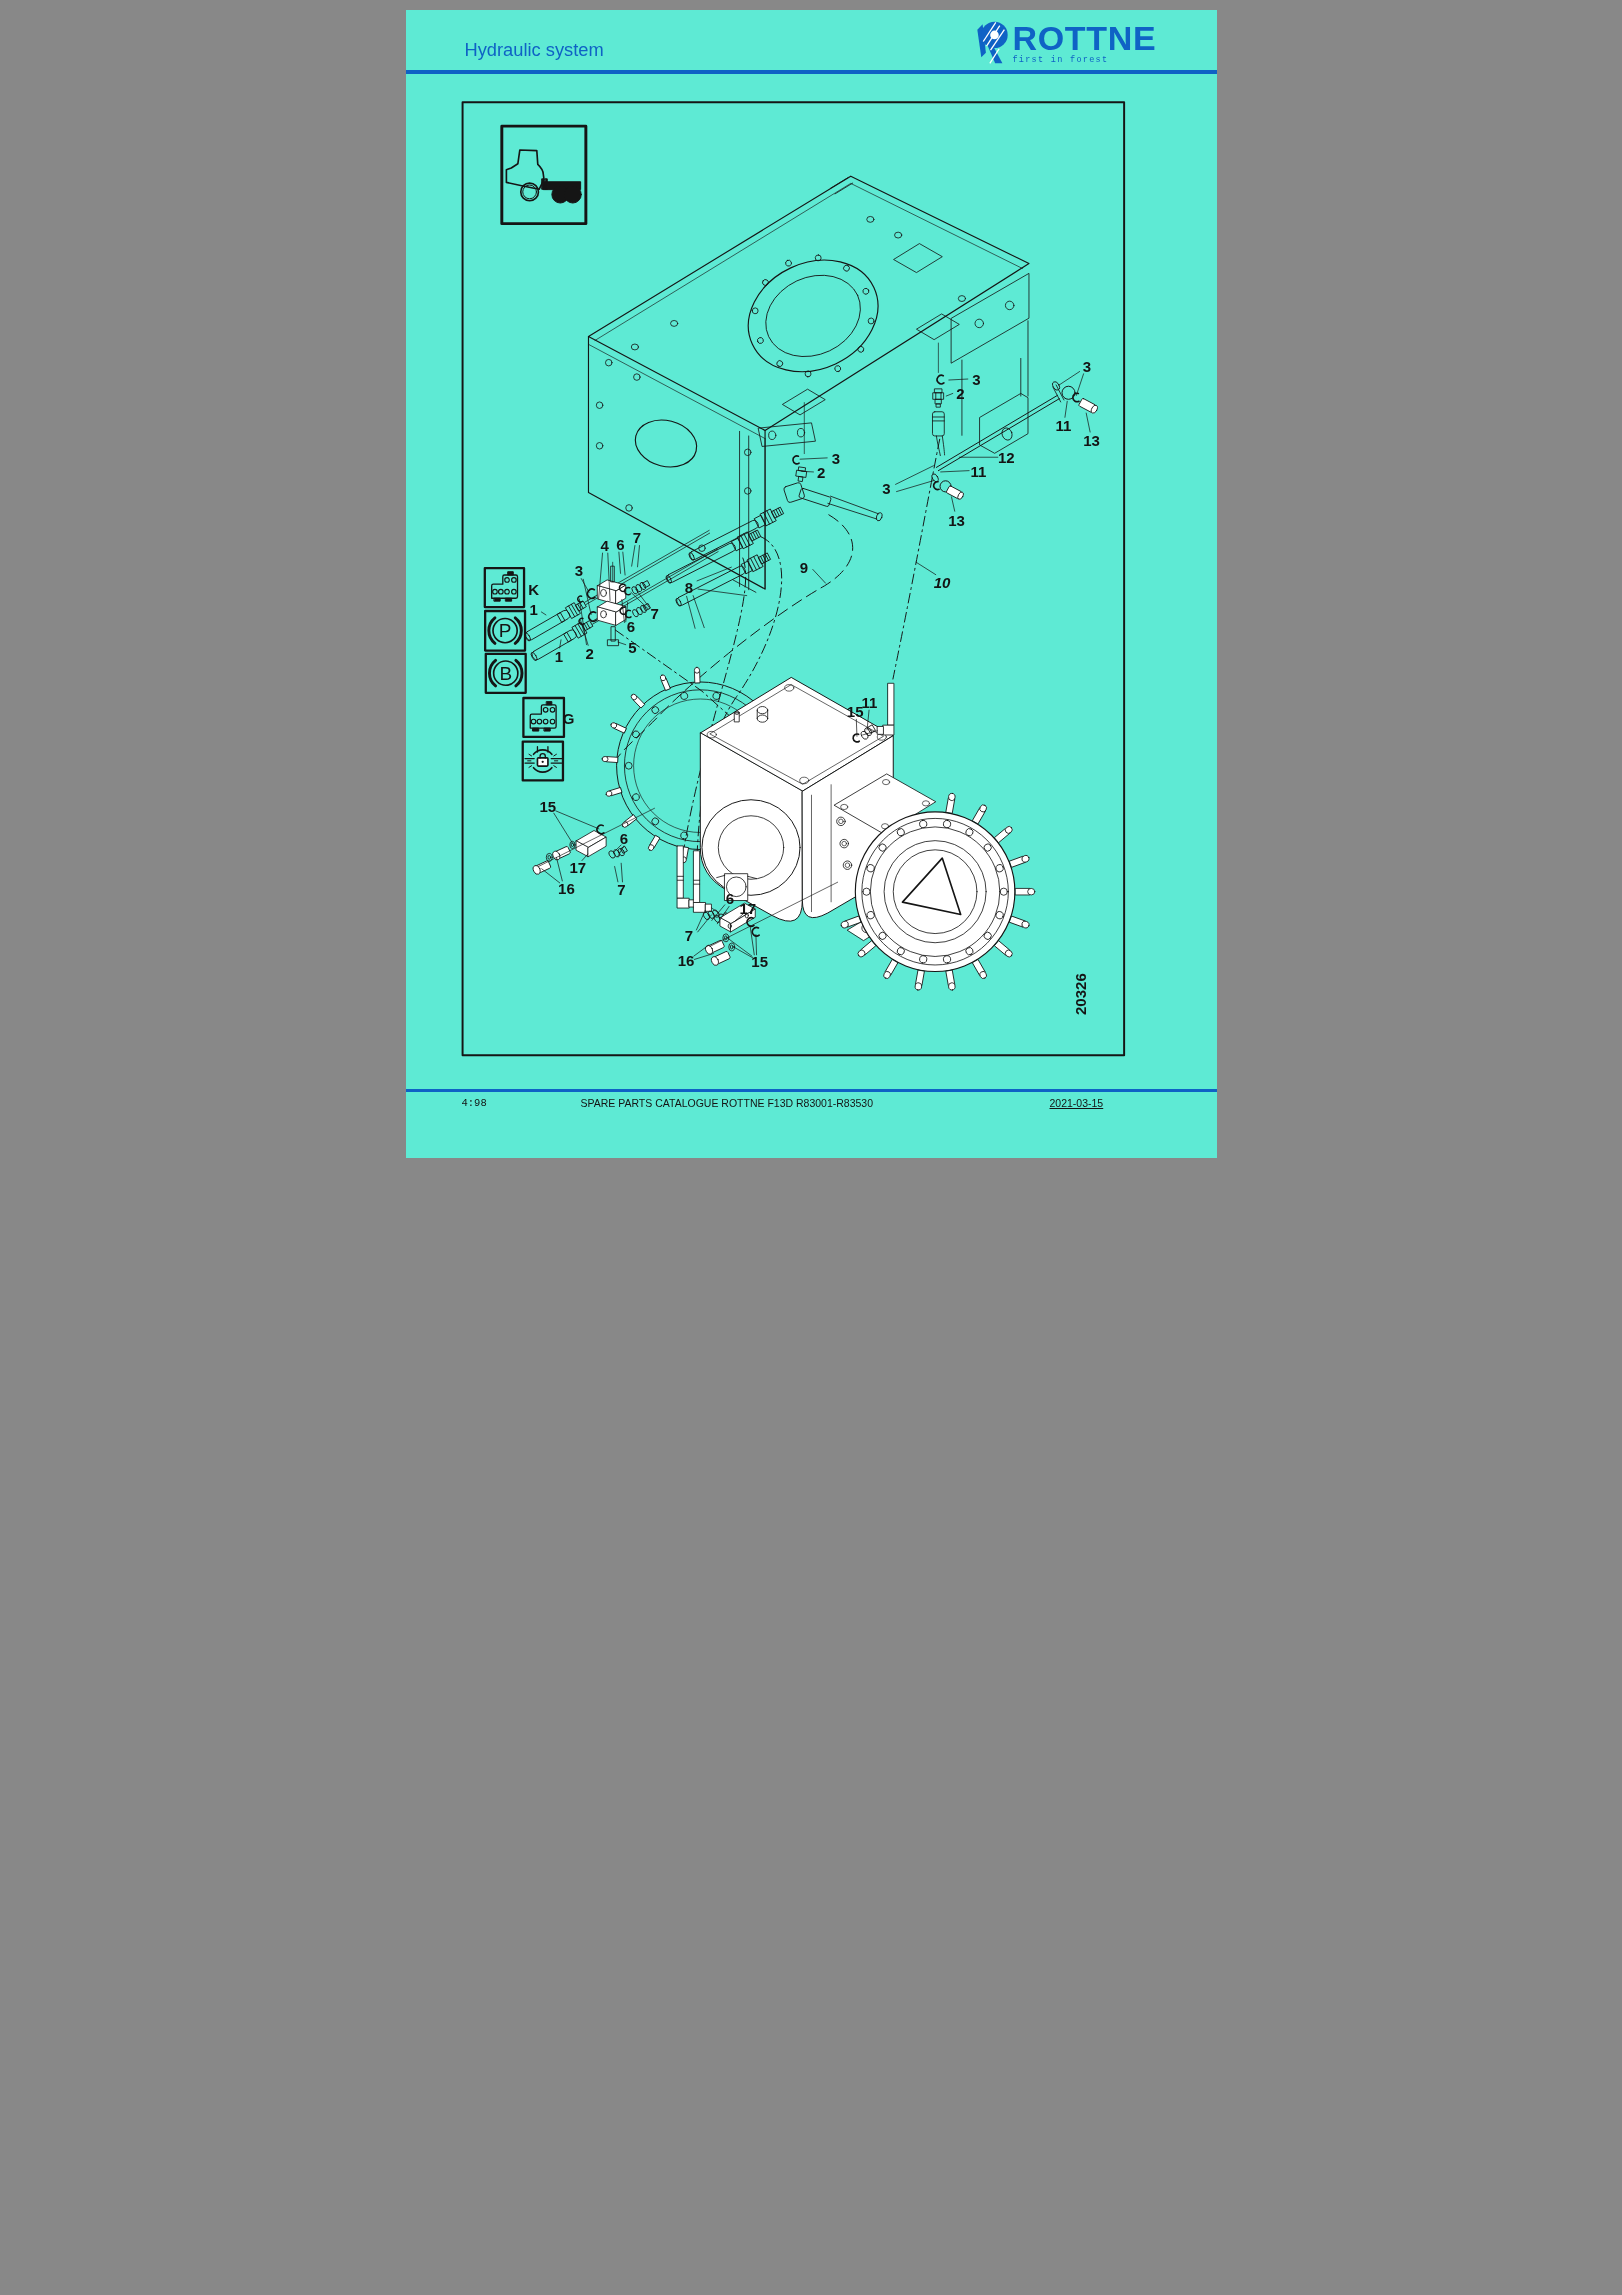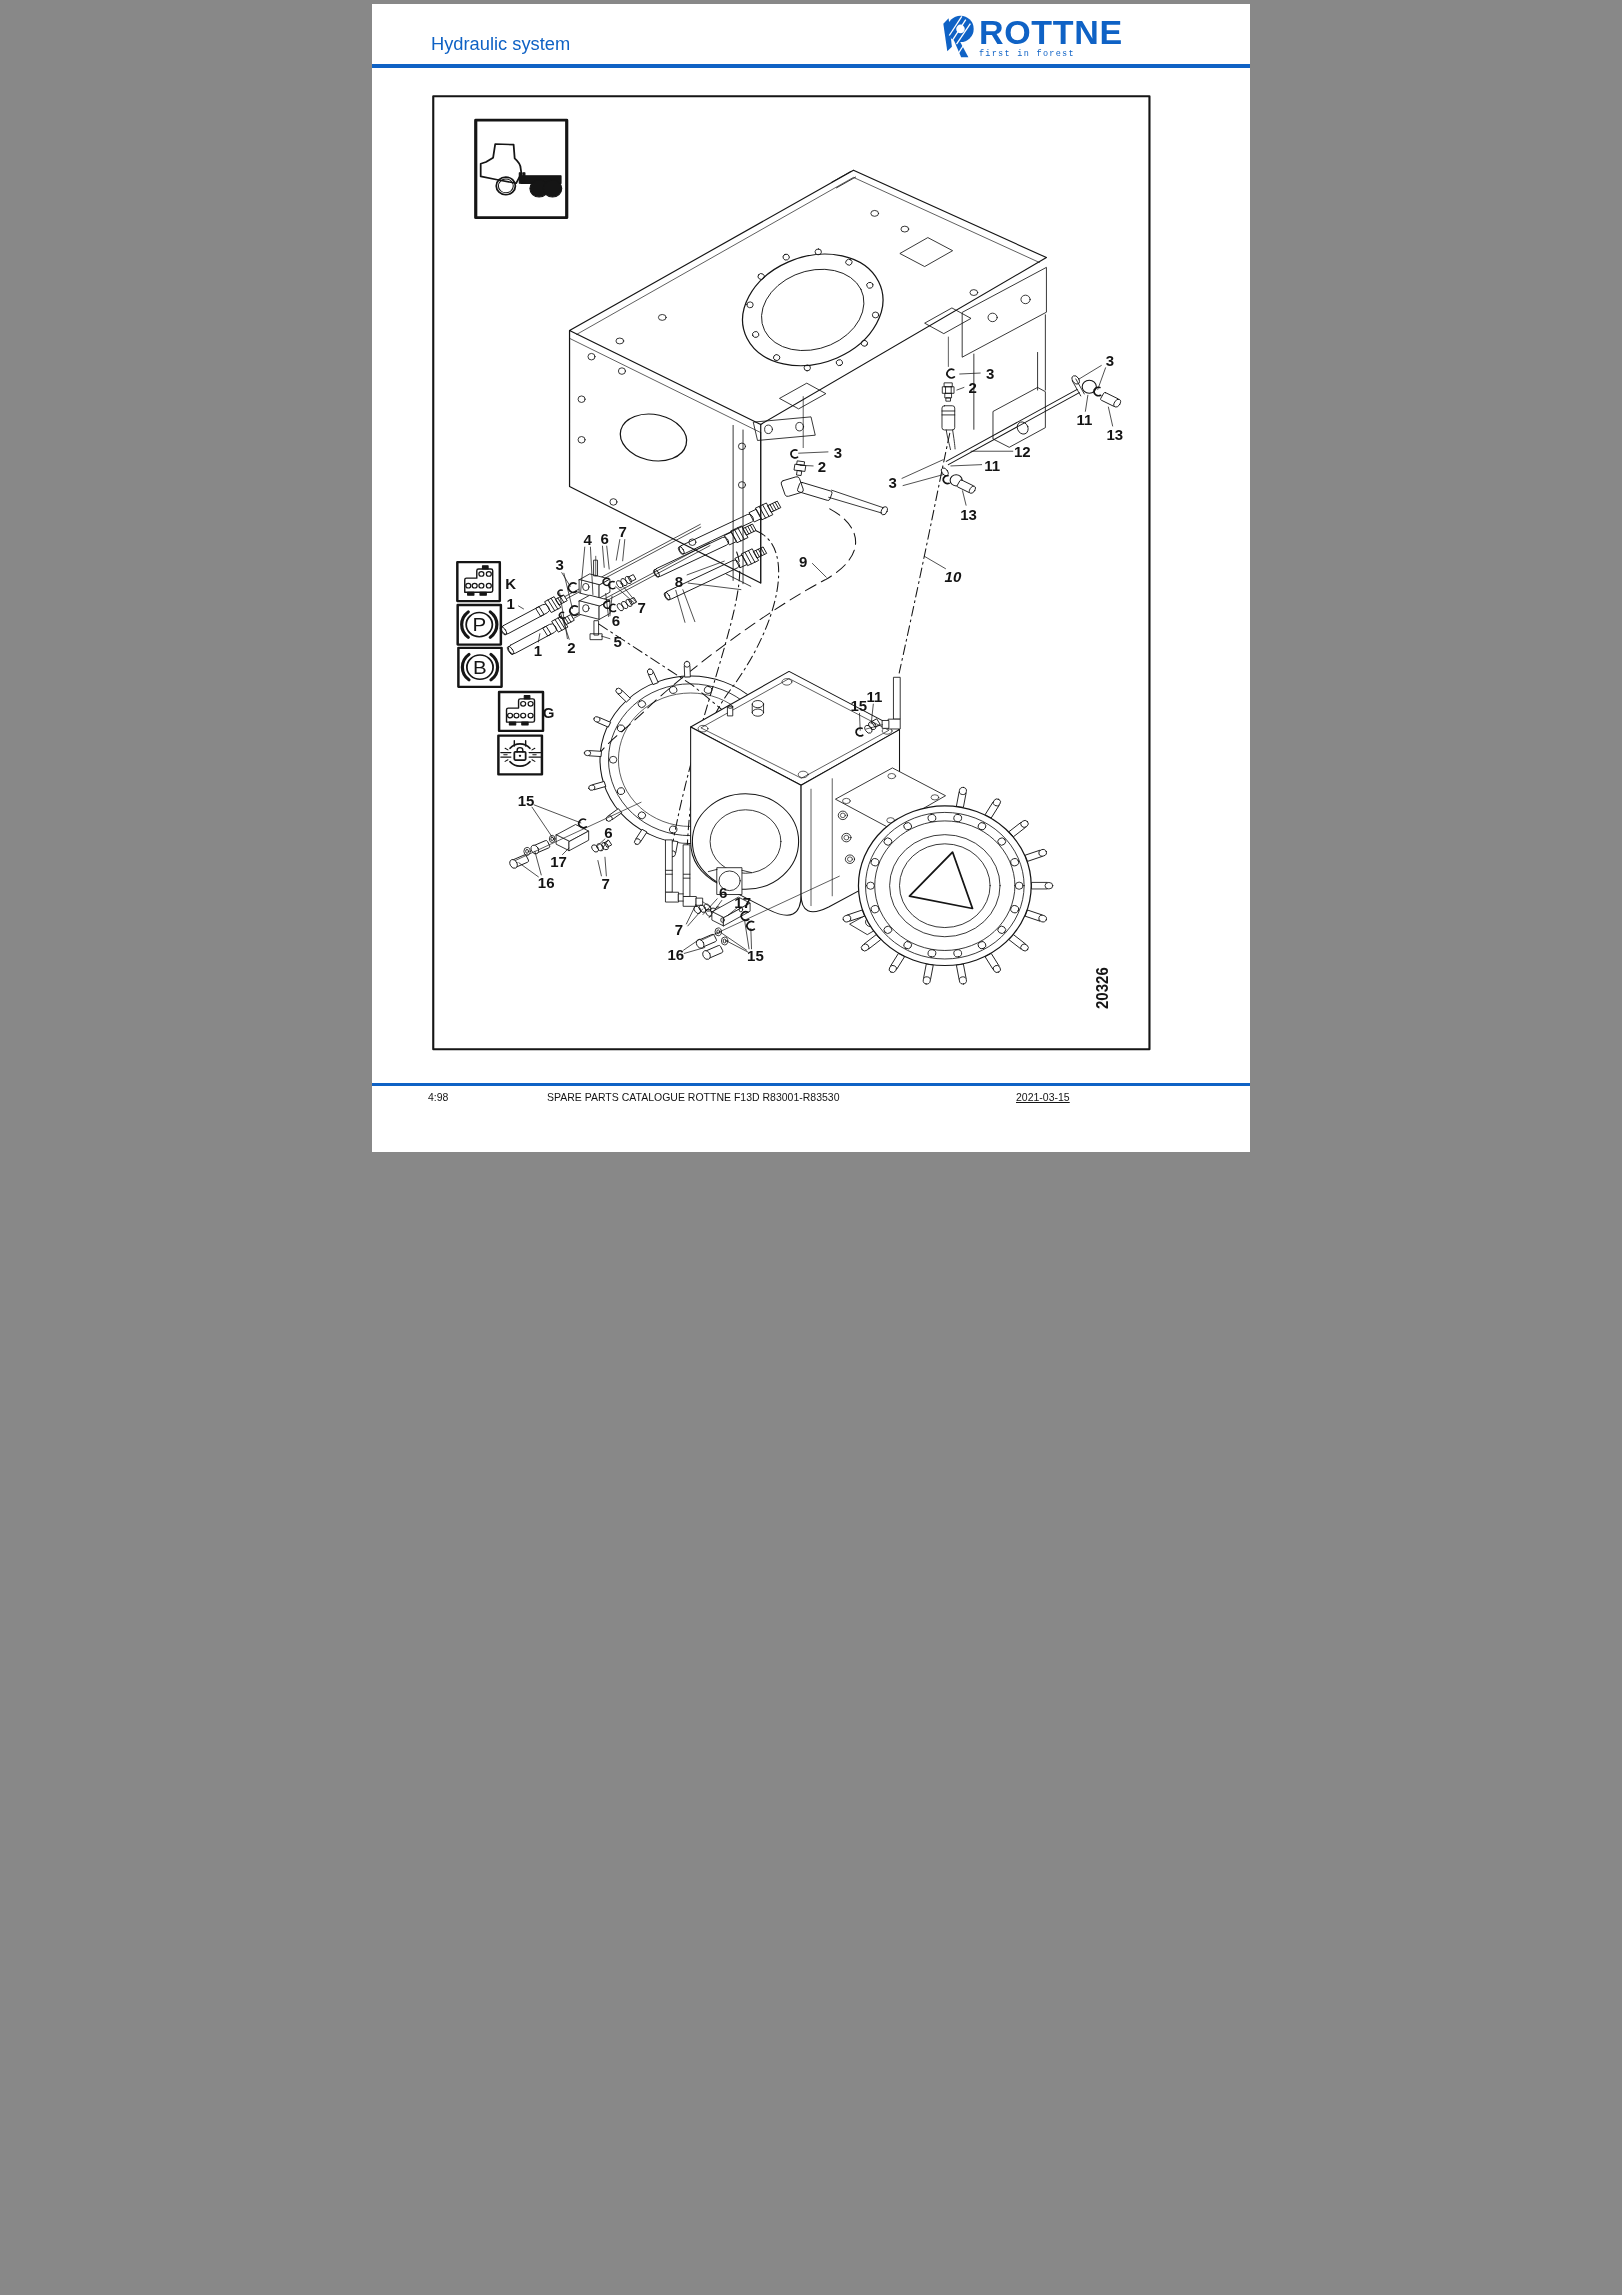--- a/index.html
+++ b/index.html
@@ -1,33 +1,33 @@
 <!DOCTYPE html>
 <html style="font-size:10.5px"><head>
 <meta charset="utf-8">
 <style>
   html,body{margin:0;padding:0;background:#888;}
-  .page{position:relative;width:878px;height:1148px;background:#ffffff;margin:4px auto;
+  .page{position:relative;width:811px;height:1148px;background:#5eead4;margin:10px auto;
         font-family:"Liberation Sans",sans-serif;overflow:hidden;}
   .title{position:absolute;left:59px;top:29px;font-size:18.3px;color:#0f62c5;}
   .rule{position:absolute;left:0;right:0;background:#0f62c5;}
   .rule-top{top:60px;height:3.9px;}
   .rule-bottom{top:1079px;height:2.6px;}
   .logo{position:absolute;left:570px;top:10.5px;display:flex;align-items:flex-start;gap:3.9px;}
   .logo-mark{width:33px;height:43px;}
   .logo-word{font-size:34px;font-weight:bold;color:#0f62c5;letter-spacing:0.7px;line-height:1;}
   .logo-tag{font-family:"Liberation Mono",monospace;font-size:8.5px;color:#0f62c5;
             letter-spacing:1.3px;text-align:left;margin-top:0px;}
   .figure-area{position:absolute;inset:0;}
   .figure-area svg{position:absolute;inset:0;width:100%;height:100%;}
   .callout-layer{position:absolute;inset:0;pointer-events:none;}
   .callout{position:absolute;transform:translate(-50%,-50%);font-weight:bold;font-size:15px;
            color:#141414;white-space:nowrap;}
   .footer{position:absolute;top:1087px;font-size:10.5px;color:#141414;}
-  .footer-page{left:56px;}
+  .footer-page{left:56px;font-family:Liberation Mono, monospace;}
   .footer-title{left:175px;}
   .footer-date{left:644px;text-decoration:underline;}
 </style>
 </head>
 <body>
 
 <div class="page">
 
   <div class="title">Hydraulic system</div>
 

